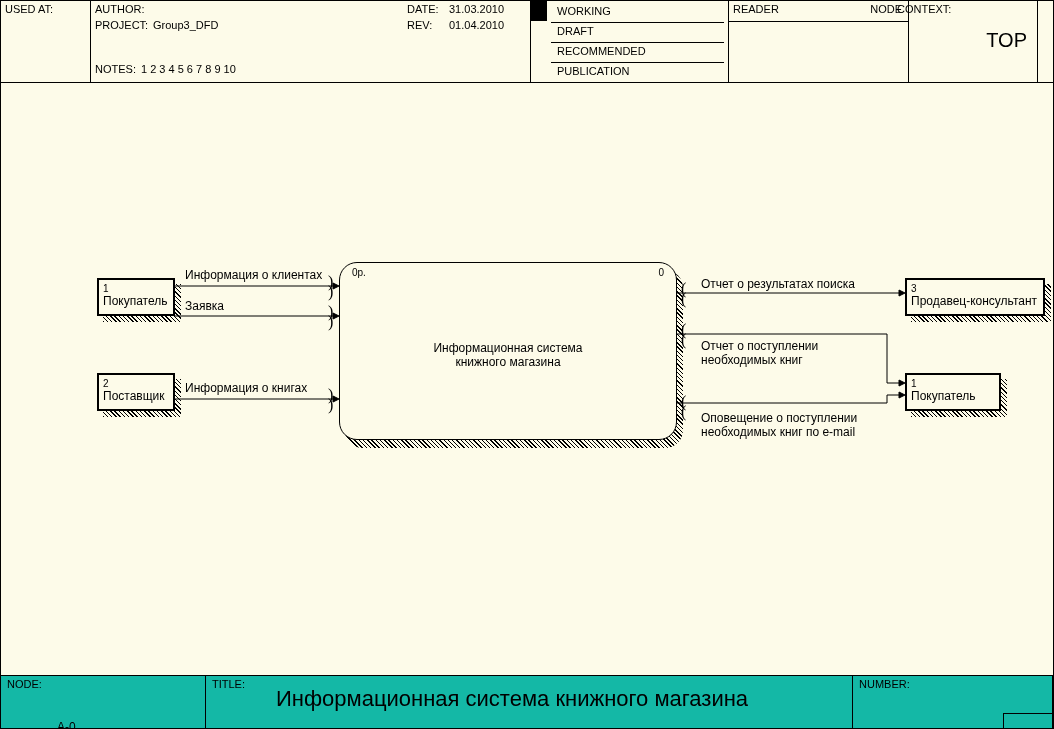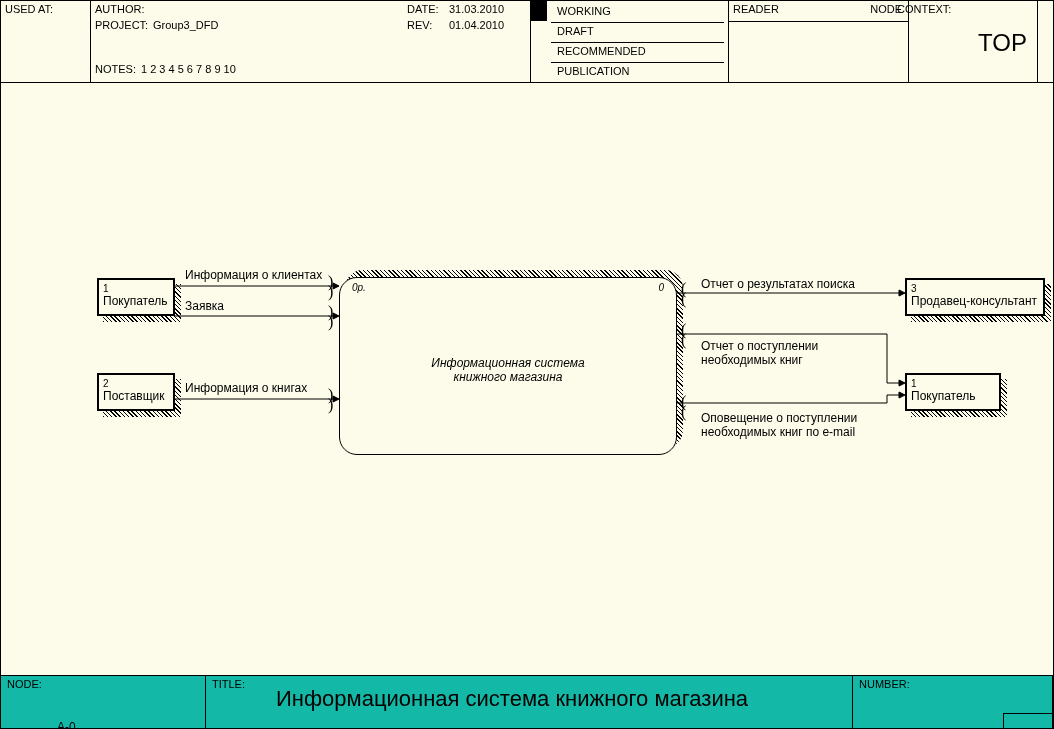--- a/index.html
+++ b/index.html
@@ -32,21 +32,21 @@
   }
   .used-at { left:0; width:90px; }
   .author { left:90px; width:440px; }
   .author .label { position:absolute; }
   .blk { position:absolute; left:530px; top:0; width:16px; height:20px; background:#000; }
   .status { left:546px; width:182px; padding:0; }
   .status div { height:20px; border-bottom:1px solid #000; padding:2px 6px; box-sizing:border-box; }
   .status div:last-child { border-bottom:none; }
   .reader { left:728px; width:180px; }
   .context-cell { left:892px; width:145px; border-right:none; }
-  .context-cell .big { font-size:24px; position:absolute; top:28px; left:0; right:10px; text-align:right; }
+  .context-cell .big { font-size:20px; position:absolute; top:28px; left:0; right:10px; text-align:right; }
 
   .canvas {
     position:absolute;
     left:0; top:83px; right:0; bottom:54px;
     border-left:1px solid #000;
     border-right:1px solid #000;
     background:#fdfbe9;
   }
 
   .bottombar {
@@ -151,21 +151,21 @@
       <div>Покупатель</div>
     </div>
 
     <div class="shadow" style="left:102px; top:296px; width:78px; height:38px;"></div>
     <div class="entity" style="left:96px; top:290px; width:78px; height:38px;">
       <div class="idx">2</div>
       <div>Поставщик</div>
     </div>
 
     <div class="shadow" style="left:344px; top:187px; width:338px; height:178px; border-radius:18px;"></div>
-    <div class="process" style="left:338px; top:194px; width:338px; height:178px;font-style:italic;">
+    <div class="process" style="left:338px; top:179px; width:338px; height:178px;">
       <span class="corner" style="left:12px;">0р.</span>
       <span class="corner" style="right:12px;">0</span>
       <div style="margin-top:78px;">Информационная система</div>
       <div>книжного магазина</div>
     </div>
 
     <div class="shadow" style="left:910px; top:201px; width:140px; height:38px;"></div>
     <div class="entity" style="left:904px; top:195px; width:140px; height:38px;">
       <div class="idx">3</div>
       <div>Продавец-консультант</div>

